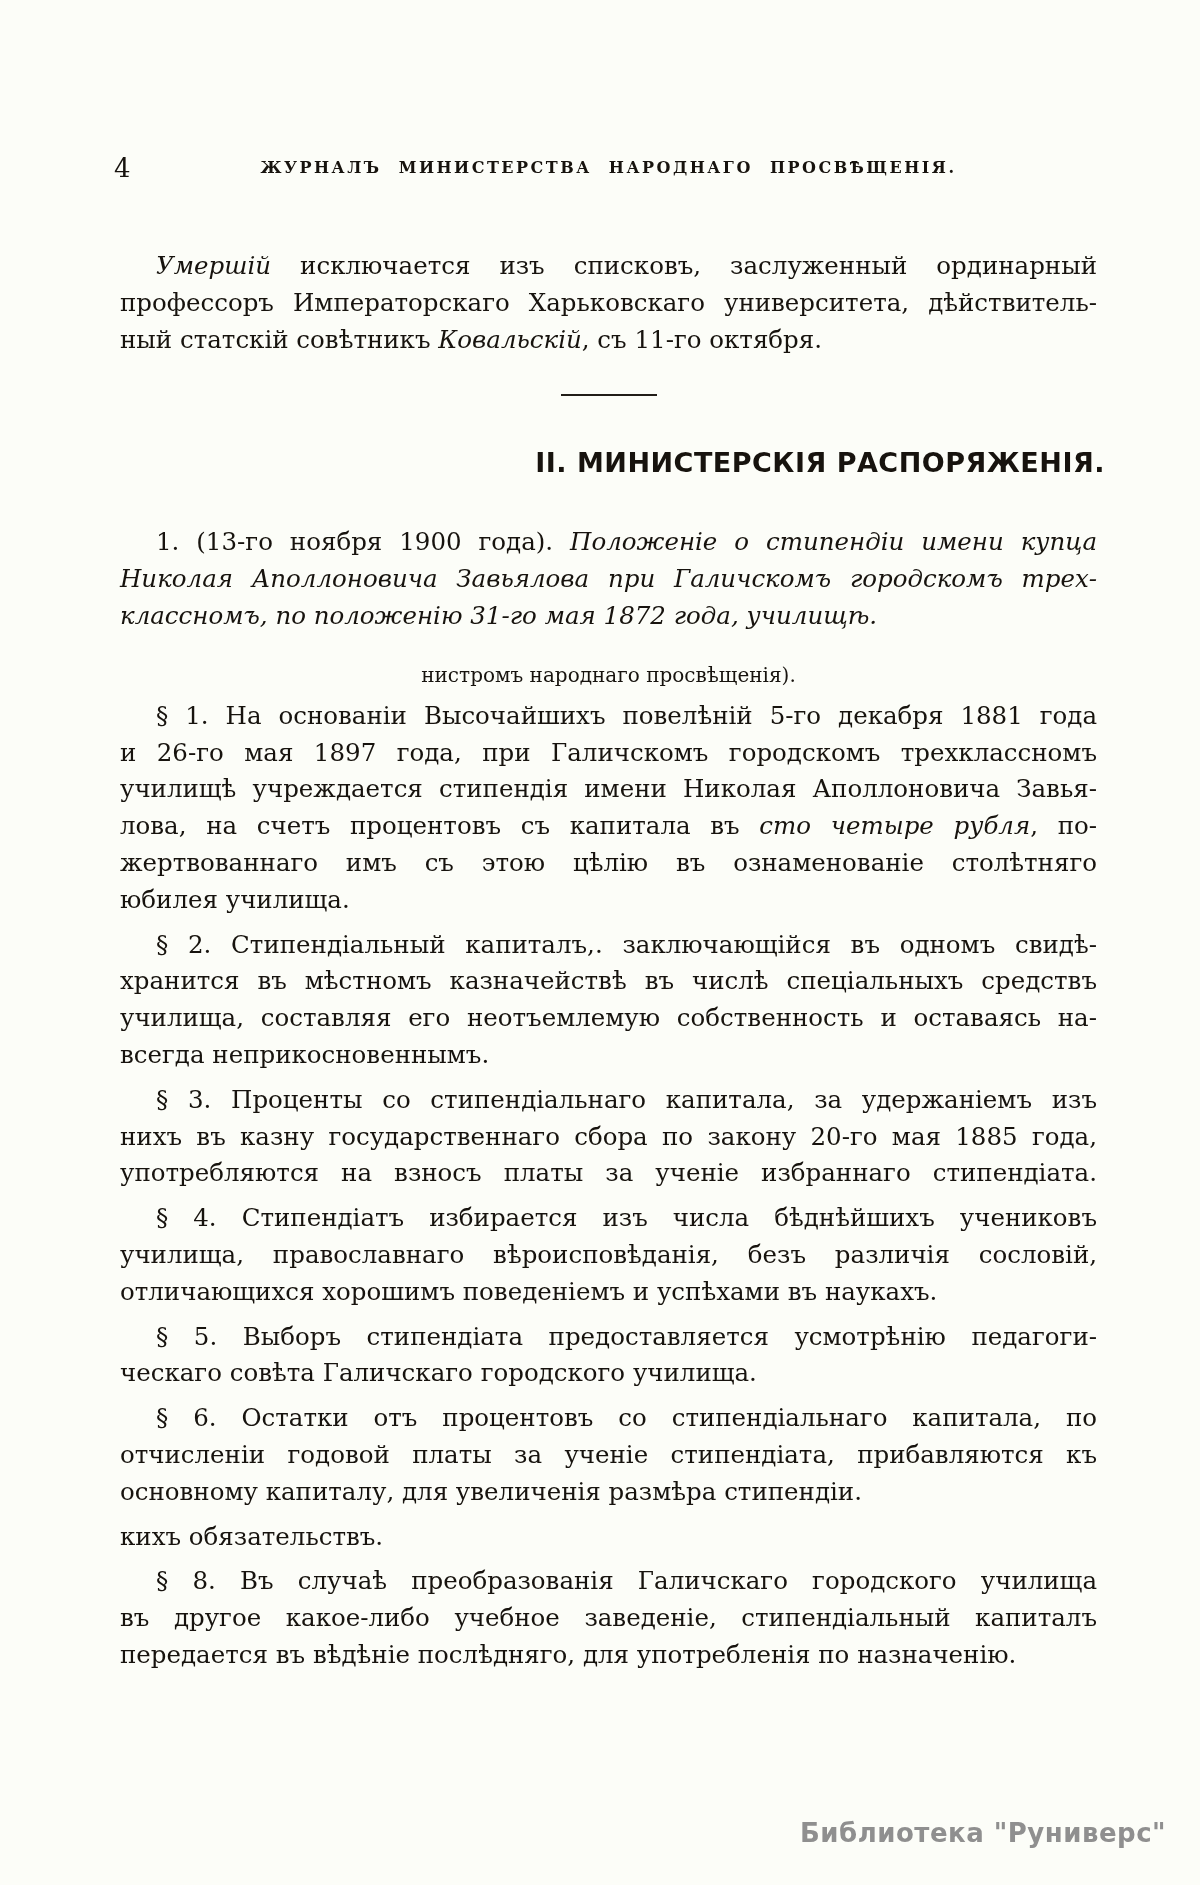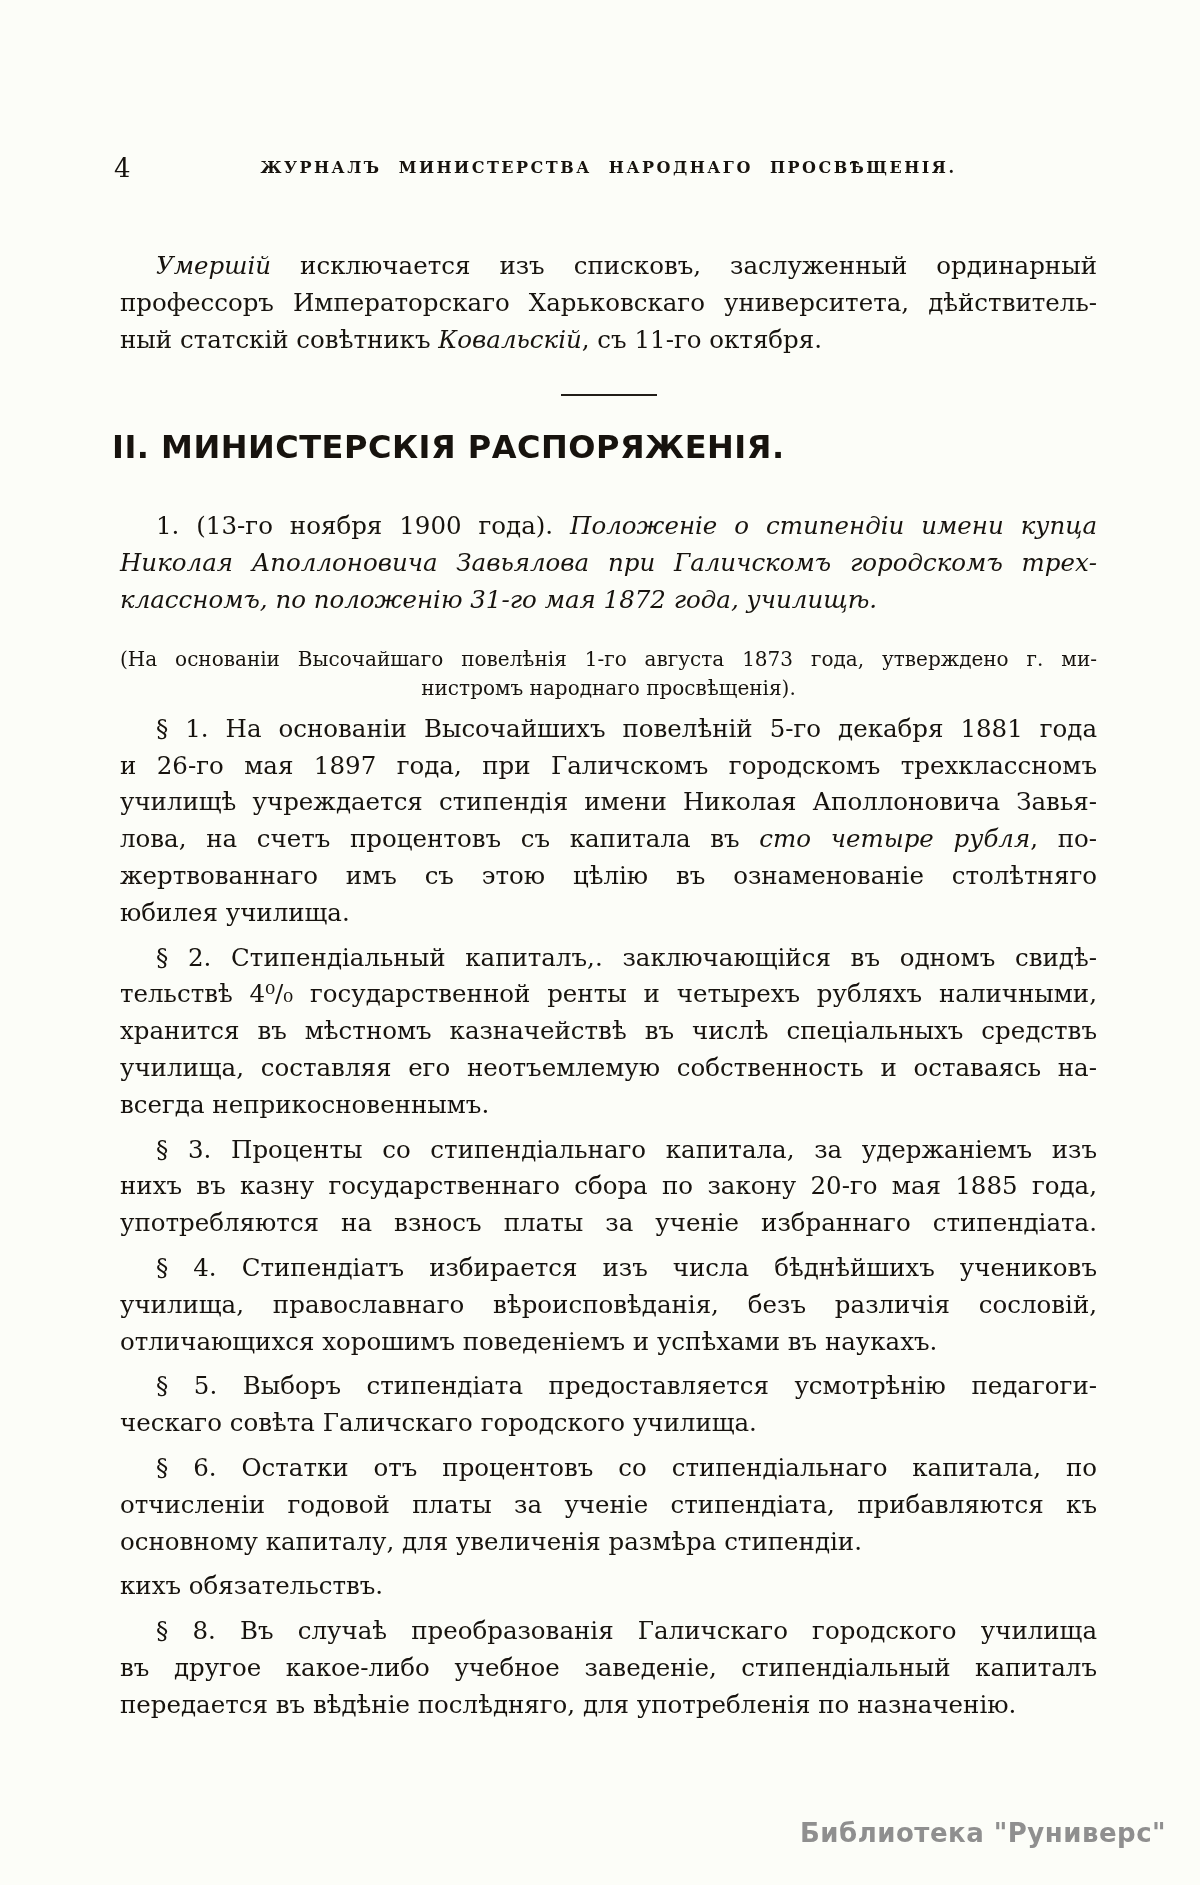--- a/index.html
+++ b/index.html
@@ -57,25 +57,25 @@
   }
   .line.indent{padding-left:36px;}
   .it{font-style:italic;}
   
   .divider{
     width:96px;height:0;
     border-top:2.5px solid #211d18;
     margin:36px auto 0 auto;
   }
   .section-heading{
-    margin:30px 0 0 0;
-    text-align:left;
+    margin:46px 0 0 0;
+    text-align:right;
     font-family:"DejaVu Sans", sans-serif;
     font-weight:bold;
-    font-size:32px;
+    font-size:27px;
     line-height:42px;
     letter-spacing:0.5px;
   }
   .note .line{
     display:block;
     height:29px;
     line-height:29px;
     font-size:20px;
   }
   
@@ -109,34 +109,32 @@
         <div class="line" data-name="text-line"><span data-name="text-segment">ный статскій совѣтникъ </span><span class="it" data-name="text-segment">Ковальскій</span><span data-name="text-segment">, съ 11-го октября.</span></div>
       </div>
       <div class="divider" data-name="section-divider"></div>
       <div class="section-heading" data-name="section-heading">II. МИНИСТЕРСКІЯ РАСПОРЯЖЕНІЯ.</div>
       <div class="paragraph" data-name="decree-title-paragraph">
         <div class="line just indent" data-name="text-line"><span data-name="text-segment">1. (13-го ноября 1900 года). </span><span class="it" data-name="text-segment">Положеніе о стипендіи имени купца</span></div>
         <div class="line just" data-name="text-line"><span class="it" data-name="text-segment">Николая Аполлоновича Завьялова при Галичскомъ городскомъ трех-</span></div>
         <div class="line" data-name="text-line"><span class="it" data-name="text-segment">классномъ, по положенію 31-го мая 1872 года, училищѣ.</span></div>
       </div>
       <div class="paragraph note" data-name="basis-note">
-        <div class="line just" data-name="text-line"><span data-name="text-segment">(На основаніи Высочайшаго повелѣнія 1-го августа 1873 года, утверждено г. ми-</span></div>
         <div class="line center" data-name="text-line"><span data-name="text-segment">нистромъ народнаго просвѣщенія).</span></div>
       </div>
       <div class="paragraph" data-name="section-1">
         <div class="line just indent" data-name="text-line"><span data-name="text-segment">§ 1. На основаніи Высочайшихъ повелѣній 5-го декабря 1881 года</span></div>
         <div class="line just" data-name="text-line"><span data-name="text-segment">и 26-го мая 1897 года, при Галичскомъ городскомъ трехклассномъ</span></div>
         <div class="line just" data-name="text-line"><span data-name="text-segment">училищѣ учреждается стипендія имени Николая Аполлоновича Завья-</span></div>
         <div class="line just" data-name="text-line"><span data-name="text-segment">лова, на счетъ процентовъ съ капитала въ </span><span class="it" data-name="text-segment">сто четыре рубля</span><span data-name="text-segment">, по-</span></div>
         <div class="line just" data-name="text-line"><span data-name="text-segment">жертвованнаго имъ съ этою цѣлію въ ознаменованіе столѣтняго</span></div>
         <div class="line" data-name="text-line"><span data-name="text-segment">юбилея училища.</span></div>
       </div>
       <div class="paragraph" data-name="section-2">
         <div class="line just indent" data-name="text-line"><span data-name="text-segment">§ 2. Стипендіальный капиталъ,. заключающійся въ одномъ свидѣ-</span></div>
-        <div class="line just" data-name="text-line"><span data-name="text-segment">тельствѣ 4⁰/₀ государственной ренты и четырехъ рубляхъ наличными,</span></div>
         <div class="line just" data-name="text-line"><span data-name="text-segment">хранится въ мѣстномъ казначействѣ въ числѣ спеціальныхъ средствъ</span></div>
         <div class="line just" data-name="text-line"><span data-name="text-segment">училища, составляя его неотъемлемую собственность и оставаясь на-</span></div>
         <div class="line" data-name="text-line"><span data-name="text-segment">всегда неприкосновеннымъ.</span></div>
       </div>
       <div class="paragraph" data-name="section-3">
         <div class="line just indent" data-name="text-line"><span data-name="text-segment">§ 3. Проценты со стипендіальнаго капитала, за удержаніемъ изъ</span></div>
         <div class="line just" data-name="text-line"><span data-name="text-segment">нихъ въ казну государственнаго сбора по закону 20-го мая 1885 года,</span></div>
         <div class="line just" data-name="text-line"><span data-name="text-segment">употребляются на взносъ платы за ученіе избраннаго стипендіата.</span></div>
       </div>
       <div class="paragraph" data-name="section-4">

